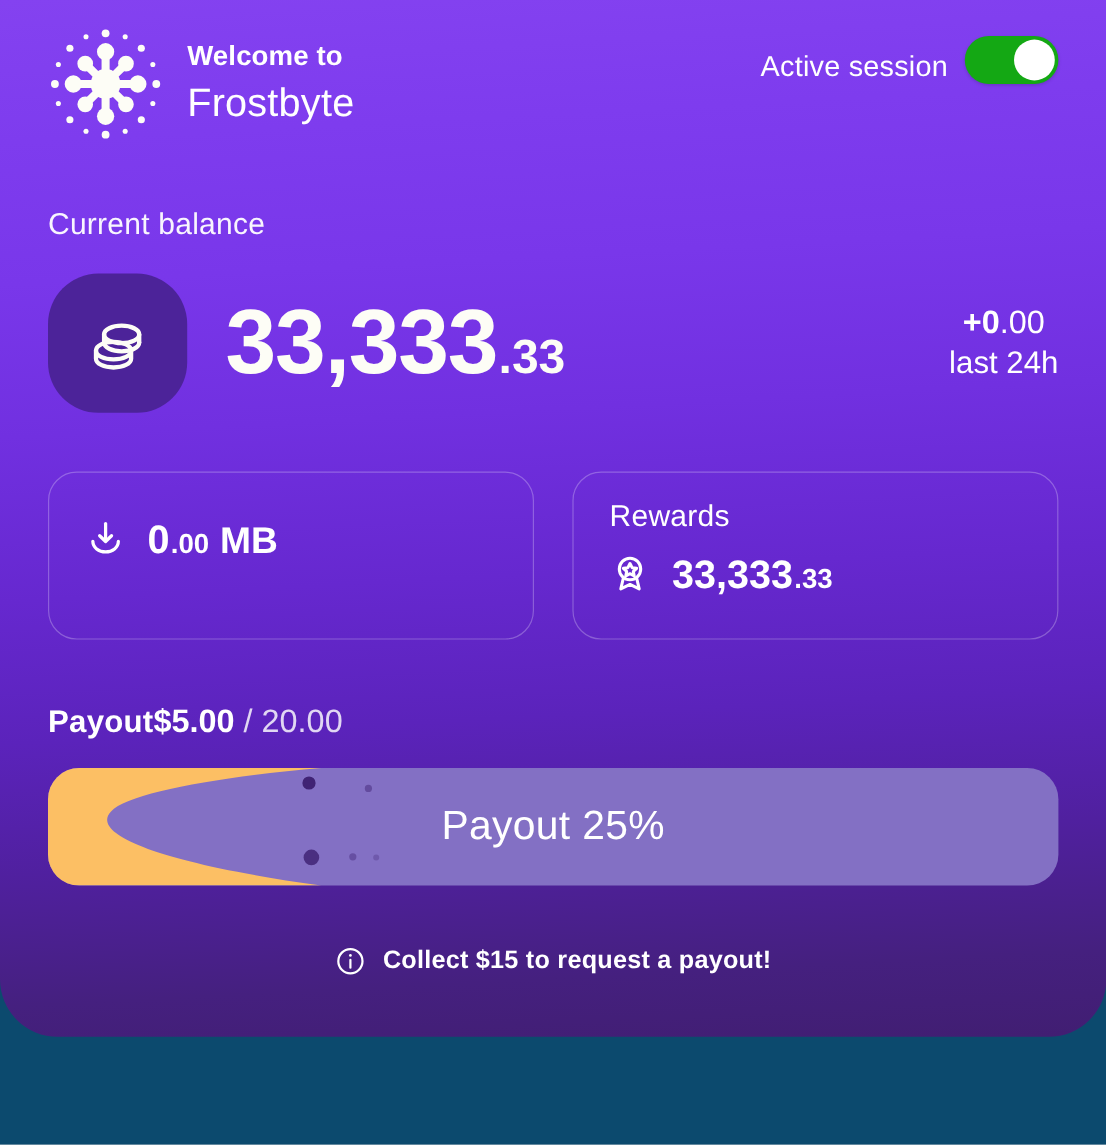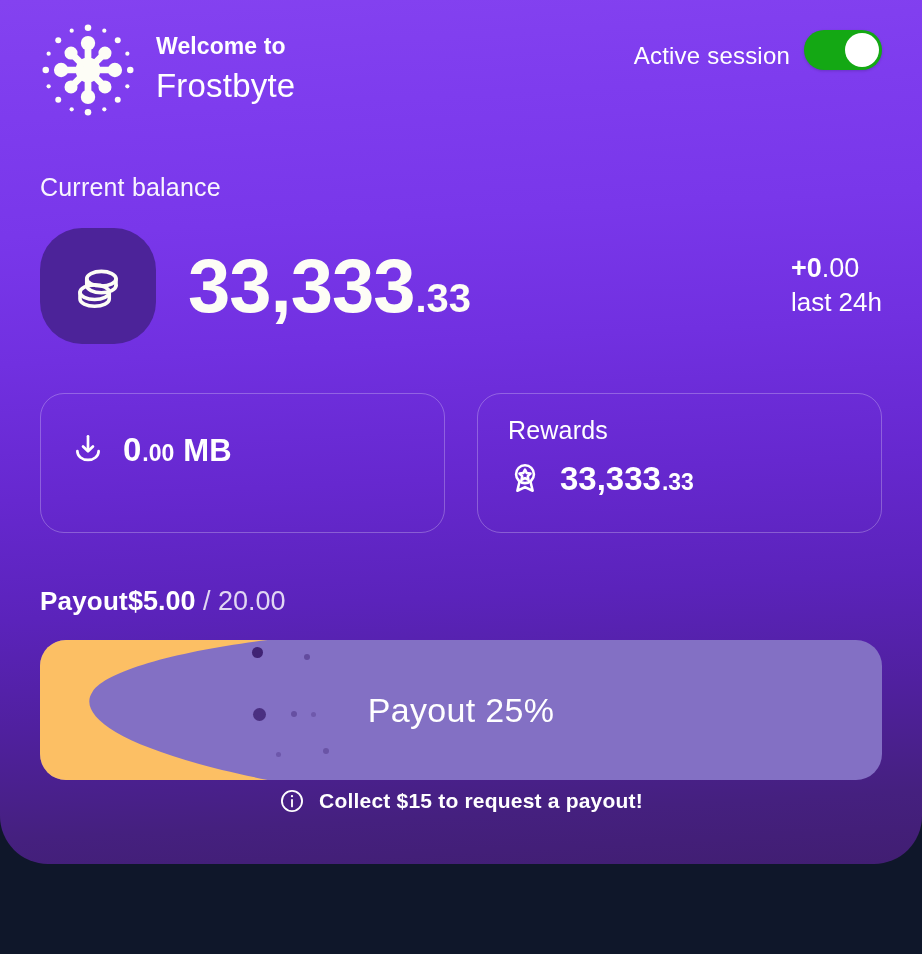--- a/index.html
+++ b/index.html
@@ -9,21 +9,21 @@
     height: 954px;
     background: #f1f1f1;
     font-family: "Liberation Sans", sans-serif;
     overflow: hidden;
   }
 
   #app {
     position: relative;
     width: 922px;
     height: 954px;
-    background: #0f172a;
+    background: #0c4a6e;
   }
 
   
   .card {
     position: absolute;
     left: 0;
     top: 0;
     width: 922px;
     height: 864px;
     border-radius: 0 0 48px 48px;
@@ -171,21 +171,21 @@
     font-weight: 700;
     line-height: 1;
     margin-left: 1px;
   }
 
   .delta-block {
     position: absolute;
     right: 0;
     top: 50%;
     transform: translateY(-50%);
-    text-align: left;
+    text-align: center;
     color: #ffffff;
   }
   .delta-top { font-size: 27px; line-height: 1.25; }
   .delta-top b { font-weight: 700; }
   .delta-top span.light { font-weight: 400; }
   .delta-sub { font-size: 26px; font-weight: 400; line-height: 1.3; }
 
   
   .stats {
     position: absolute;
@@ -237,21 +237,21 @@
   .payout-title { font-size: 26px; font-weight: 700; letter-spacing: .2px; }
   .payout-amounts { font-size: 27px; }
   .payout-amounts b { font-weight: 700; }
   .payout-amounts .total { font-weight: 400; color: rgba(255,255,255,.82); }
 
   .progress {
     position: absolute;
     left: 40px;
     right: 40px;
     top: 640px;
-    height: 140px;
+    height: 98px;
     border-radius: 26px;
     background: #8370c4;
     overflow: hidden;
     padding-left: 24px;
   }
   .progress-fill {
     position: absolute;
     left: 0;
     top: 0;
     bottom: 0;

